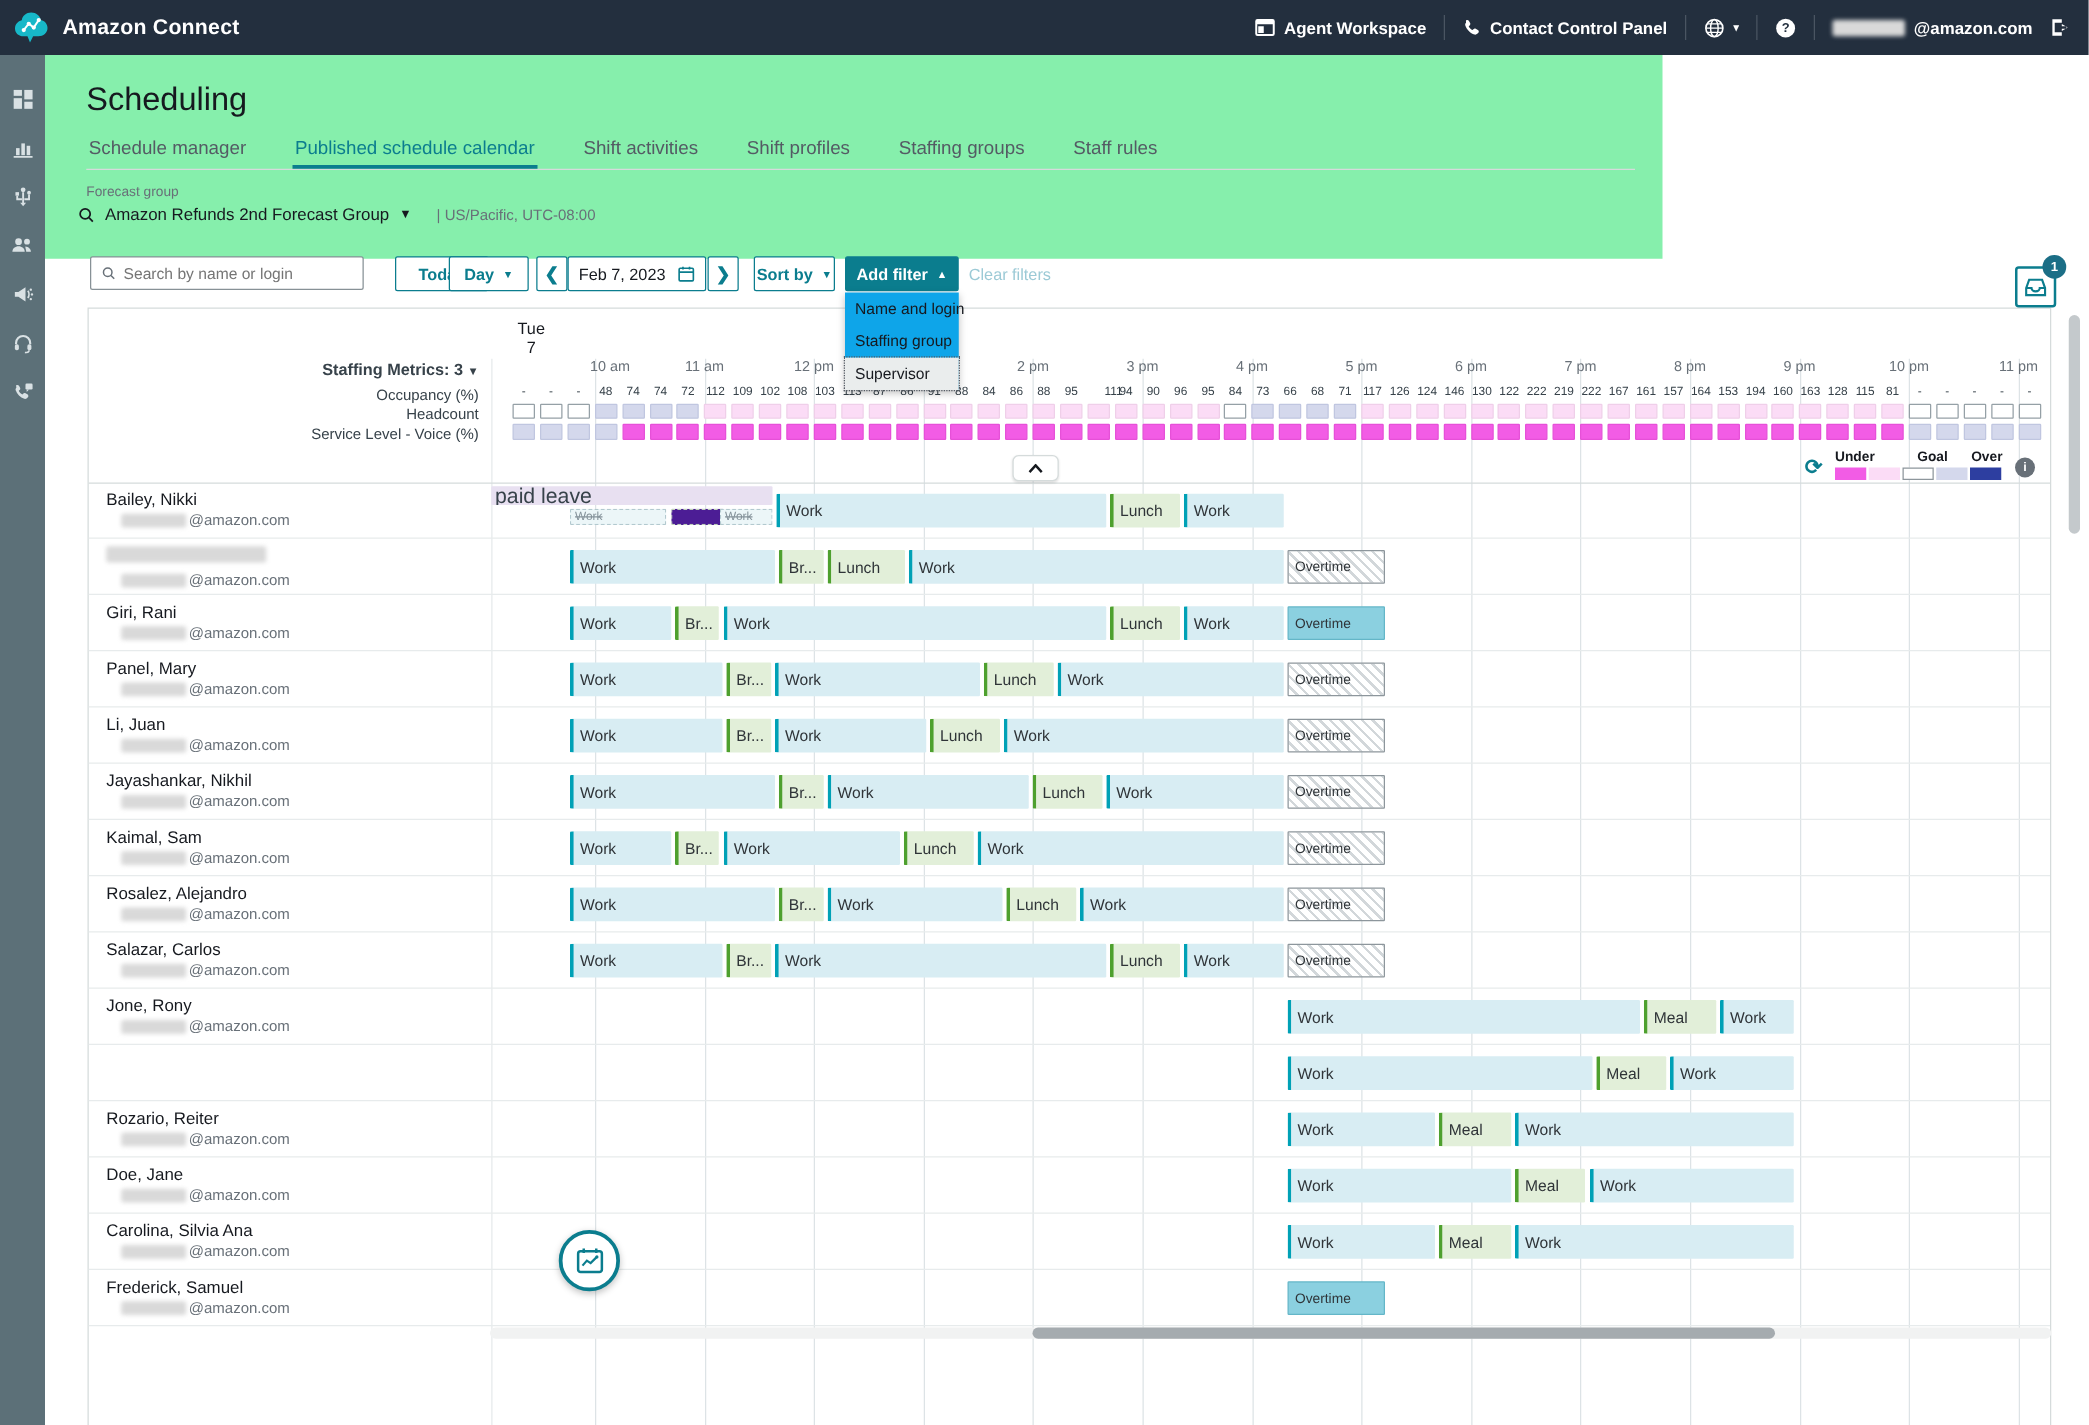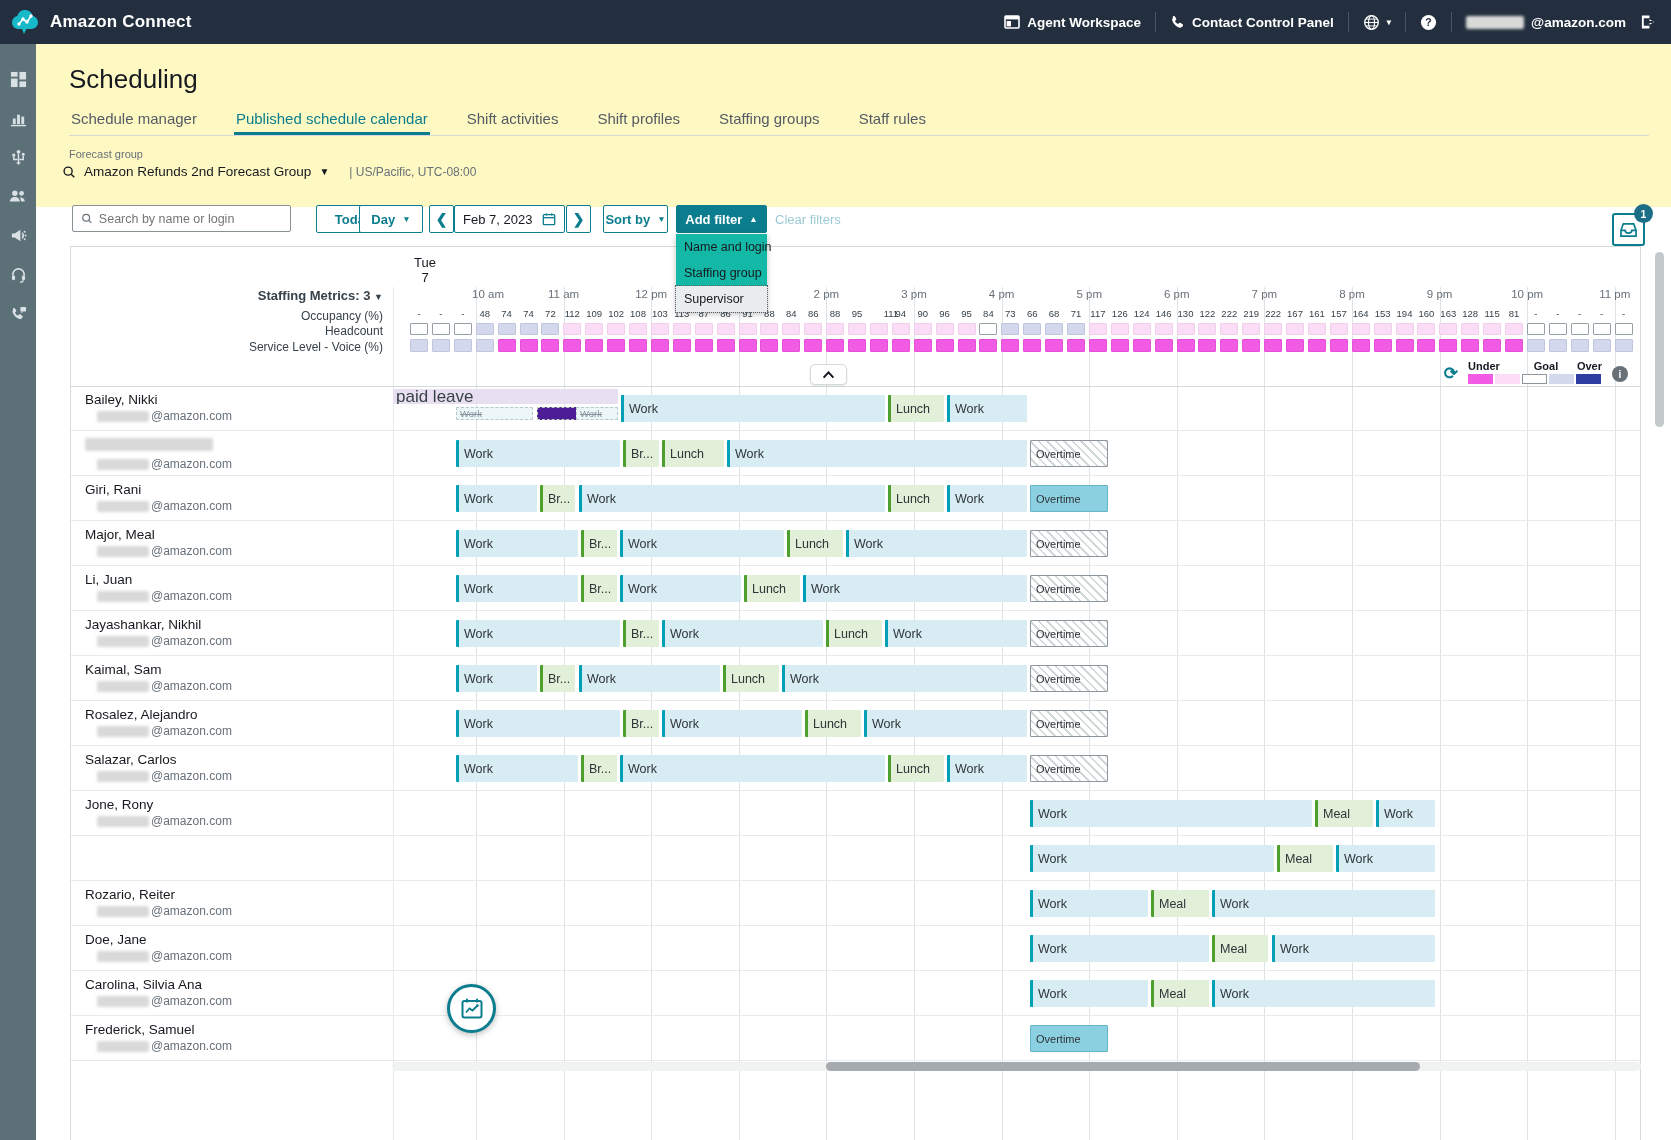--- a/index.html
+++ b/index.html
@@ -15,21 +15,21 @@
   .tb-item { display:flex; align-items:center; gap:7px; cursor:pointer; }
   .tb-sep { width:1px; height:20px; background:#4a5562; }
   .blur-chip { display:inline-block; background:#d9d9d9; border-radius:2px; filter:blur(1.5px); }
   .tb-user-chip { width:58px; height:13px; }
 
   
   .sidenav { position:absolute; left:0; top:44px; width:36px; height:1096px; background:var(--sidebar); z-index:40; display:flex; flex-direction:column; align-items:center; padding-top:26px; gap:21px; }
   .sidenav .nav-ic { width:18px; height:18px; display:flex; align-items:center; justify-content:center; cursor:pointer; opacity:.92; }
 
   
-  .page-head { position:absolute; left:36px; top:44px; width:1635px; height:163px; background:#fef9c3; }
+  .page-head { position:absolute; left:36px; top:44px; width:1294px; height:163px; background:#86efac; }
   .page-title { position:absolute; left:33px; top:20px; font-size:26px; font-weight:500; color:#16191f; }
   .tabs-row { position:absolute; left:33px; top:62px; right:22px; height:30px; border-bottom:1px solid #d5dbdb; display:flex; gap:35px; }
   .tab { font-size:15px; color:#545b64; padding:4px 2px 9px; cursor:pointer; white-space:nowrap; }
   .tab.active { color:var(--teal); border-bottom:3px solid var(--teal); font-weight:500; }
   .fg-label { position:absolute; left:33px; top:104px; font-size:11px; color:#687078; }
   .fg-control { position:absolute; left:26px; top:120px; display:flex; align-items:center; gap:8px; cursor:pointer; }
   .fg-value { font-size:13.5px; color:#16191f; }
   .fg-caret { font-size:10px; color:#16191f; }
   .fg-tz { font-size:12px; color:#687078; margin-left:12px; }
 
@@ -44,21 +44,21 @@
   .btn-date  { left:454px; top:205px; width:111px; color:#16191f; font-weight:400; justify-content:space-between; padding:0 8px; }
   .btn-next  { left:566px; top:205px; width:25px; font-size:14px; }
   .btn-sort  { left:603px; top:205px; width:65px; }
   .btn-addfilter { left:676px; top:205px; width:91px; background:var(--teal); color:#fff; border-color:var(--teal); }
   .caret { font-size:8.5px; }
   .clear-filters { left:775px; top:212px; font-size:13px; color:#9ccad6; cursor:pointer; }
   .mail-btn { left:1612px; top:213px; width:33px; height:33px; border:2px solid var(--teal); border-radius:3px; background:#fff; display:flex; align-items:center; justify-content:center; cursor:pointer; }
   .mail-badge { position:absolute; left:1634px; top:204px; width:19px; height:19px; border-radius:50%; background:#1b6e86; color:#fff; font-size:10.5px; font-weight:700; display:flex; align-items:center; justify-content:center; z-index:31; }
 
   
-  .filter-menu { position:absolute; left:676px; top:233.5px; width:91px; background:#14b8a6; box-shadow:0 2px 6px rgba(0,0,0,.25); z-index:60; font-size:12.5px; }
+  .filter-menu { position:absolute; left:676px; top:233.5px; width:91px; background:#0ea5e9; box-shadow:0 2px 6px rgba(0,0,0,.25); z-index:60; font-size:12.5px; }
   .filter-menu .mi { padding:6px 8px; color:#16191f; white-space:nowrap; cursor:pointer; }
   .filter-menu .mi.active { background:#eaeded; outline:1px dotted #545b64; }
 
   
   .card { position:absolute; left:70px; top:246px; width:1571px; height:900px; border:1px solid #d5dbdb; background:#fff; }
   .v-gridlines { position:absolute; left:322px; top:40px; width:1249px; bottom:0; pointer-events:none; }
   .v-gridlines .gl { position:absolute; top:0; bottom:0; width:1px; background:#dde3e6; }
   .v-gridlines .gl0 { background:#e6eaec; }
   .day-head { position:absolute; left:332px; top:8px; width:44px; text-align:center; font-size:13px; color:#16191f; }
   .metrics-label { position:absolute; left:0; top:41px; width:312px; text-align:right; font-size:13px; font-weight:700; color:#37424a; cursor:pointer; }
@@ -607,21 +607,21 @@
             <div class="bar work" style="left: 63px; width: 81px;">Work</div>
             <div class="bar act" style="left: 147px; width: 35px;">Br...</div>
             <div class="bar work" style="left: 186px; width: 306px;">Work</div>
             <div class="bar act" style="left: 495px; width: 56px;">Lunch</div>
             <div class="bar work" style="left: 554px; width: 80px;">Work</div>
             <div class="bar ots" style="left: 637px; width: 78px;">Overtime</div>
           </div>
         </div>
         <div class="srow">
           <div class="name-cell">
-            <div class="ename">Major, Meal</div>
+            <div class="ename">Panel, Mary</div>
             <div class="elogin">
               <div class="blur-chip login-chip"></div>
               <span>@amazon.com</span>
             </div>
           </div>
           <div class="bars">
             <div class="bar work" style="left: 63px; width: 122px;">Work</div>
             <div class="bar act" style="left: 188px; width: 36px;">Br...</div>
             <div class="bar work" style="left: 227px; width: 164px;">Work</div>
             <div class="bar act" style="left: 394px; width: 56px;">Lunch</div>

